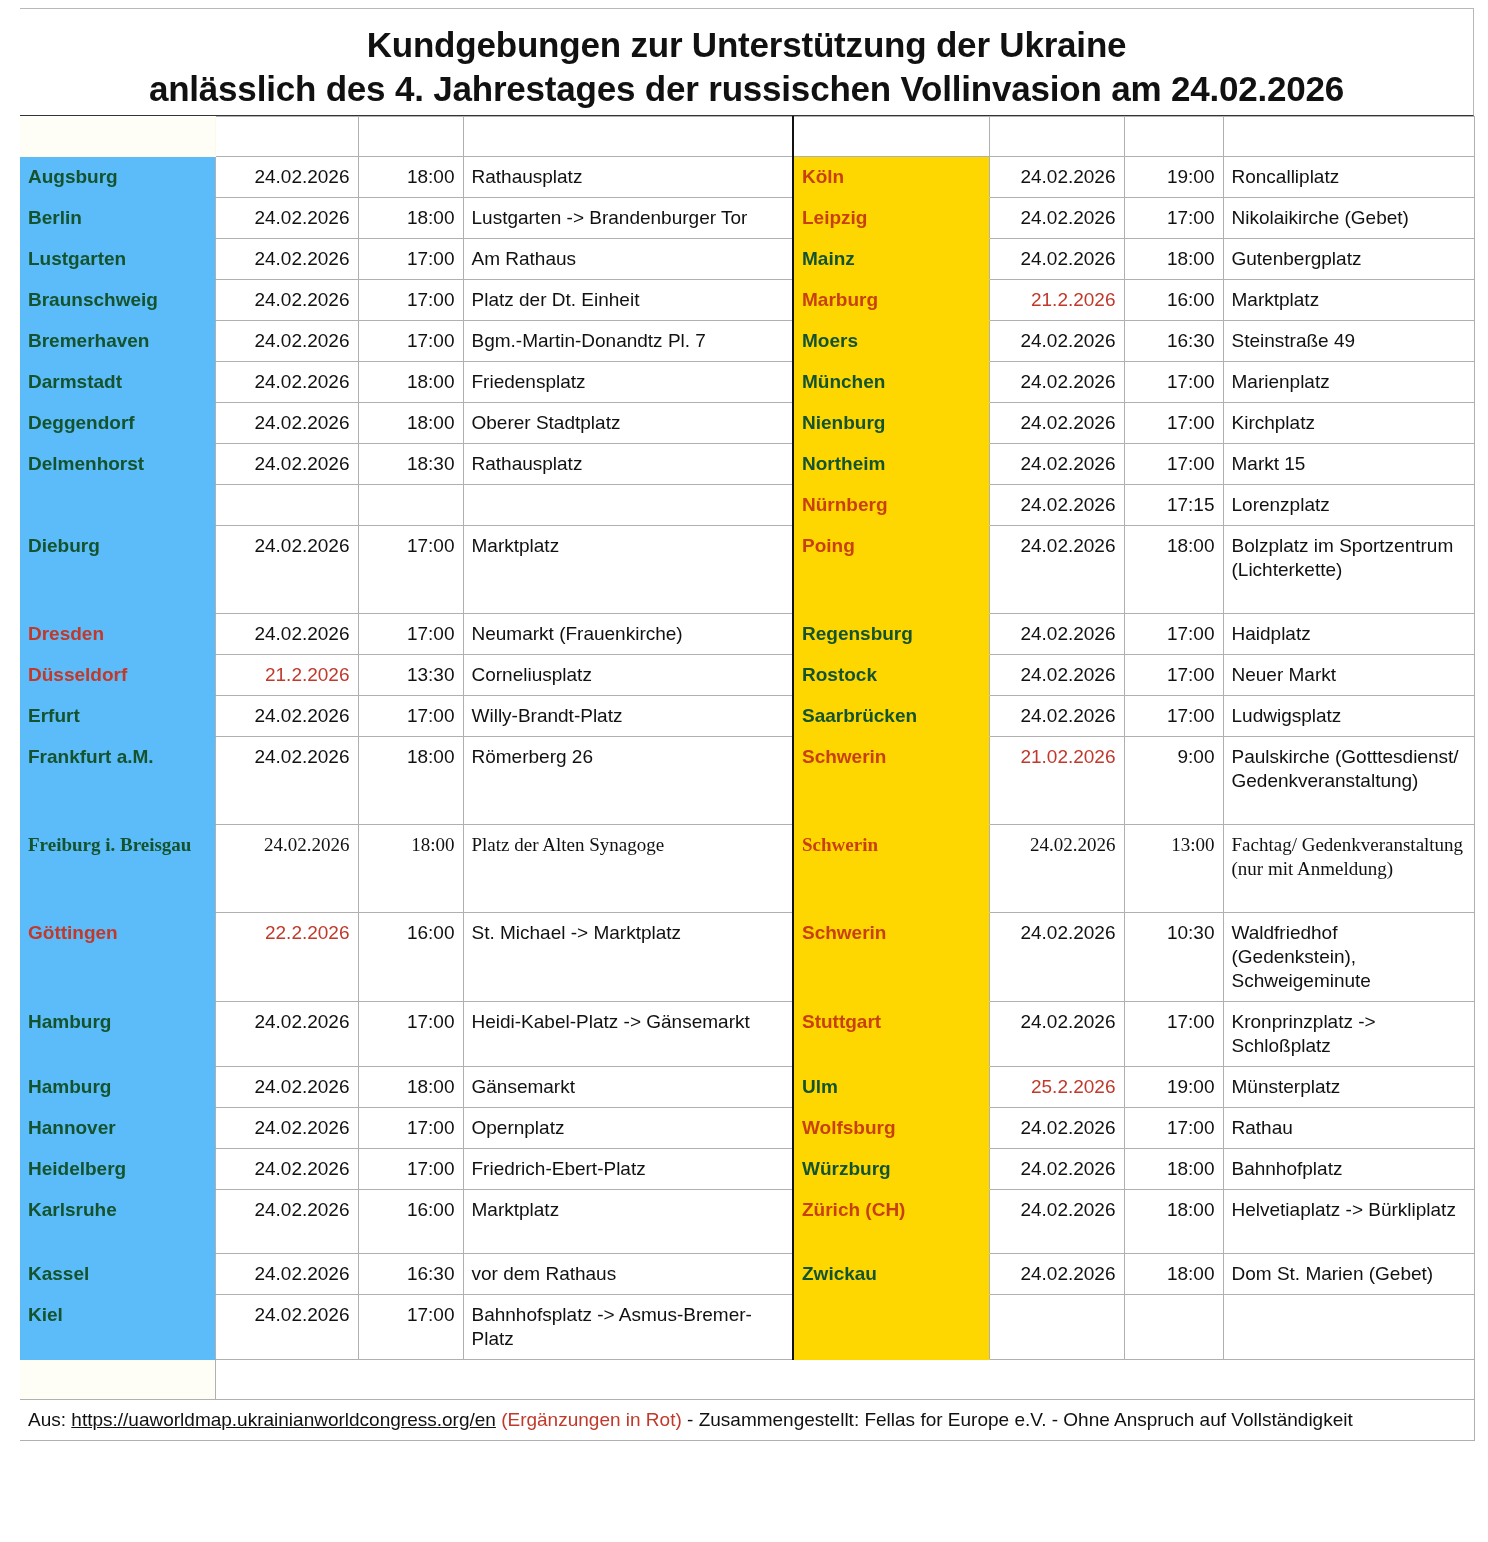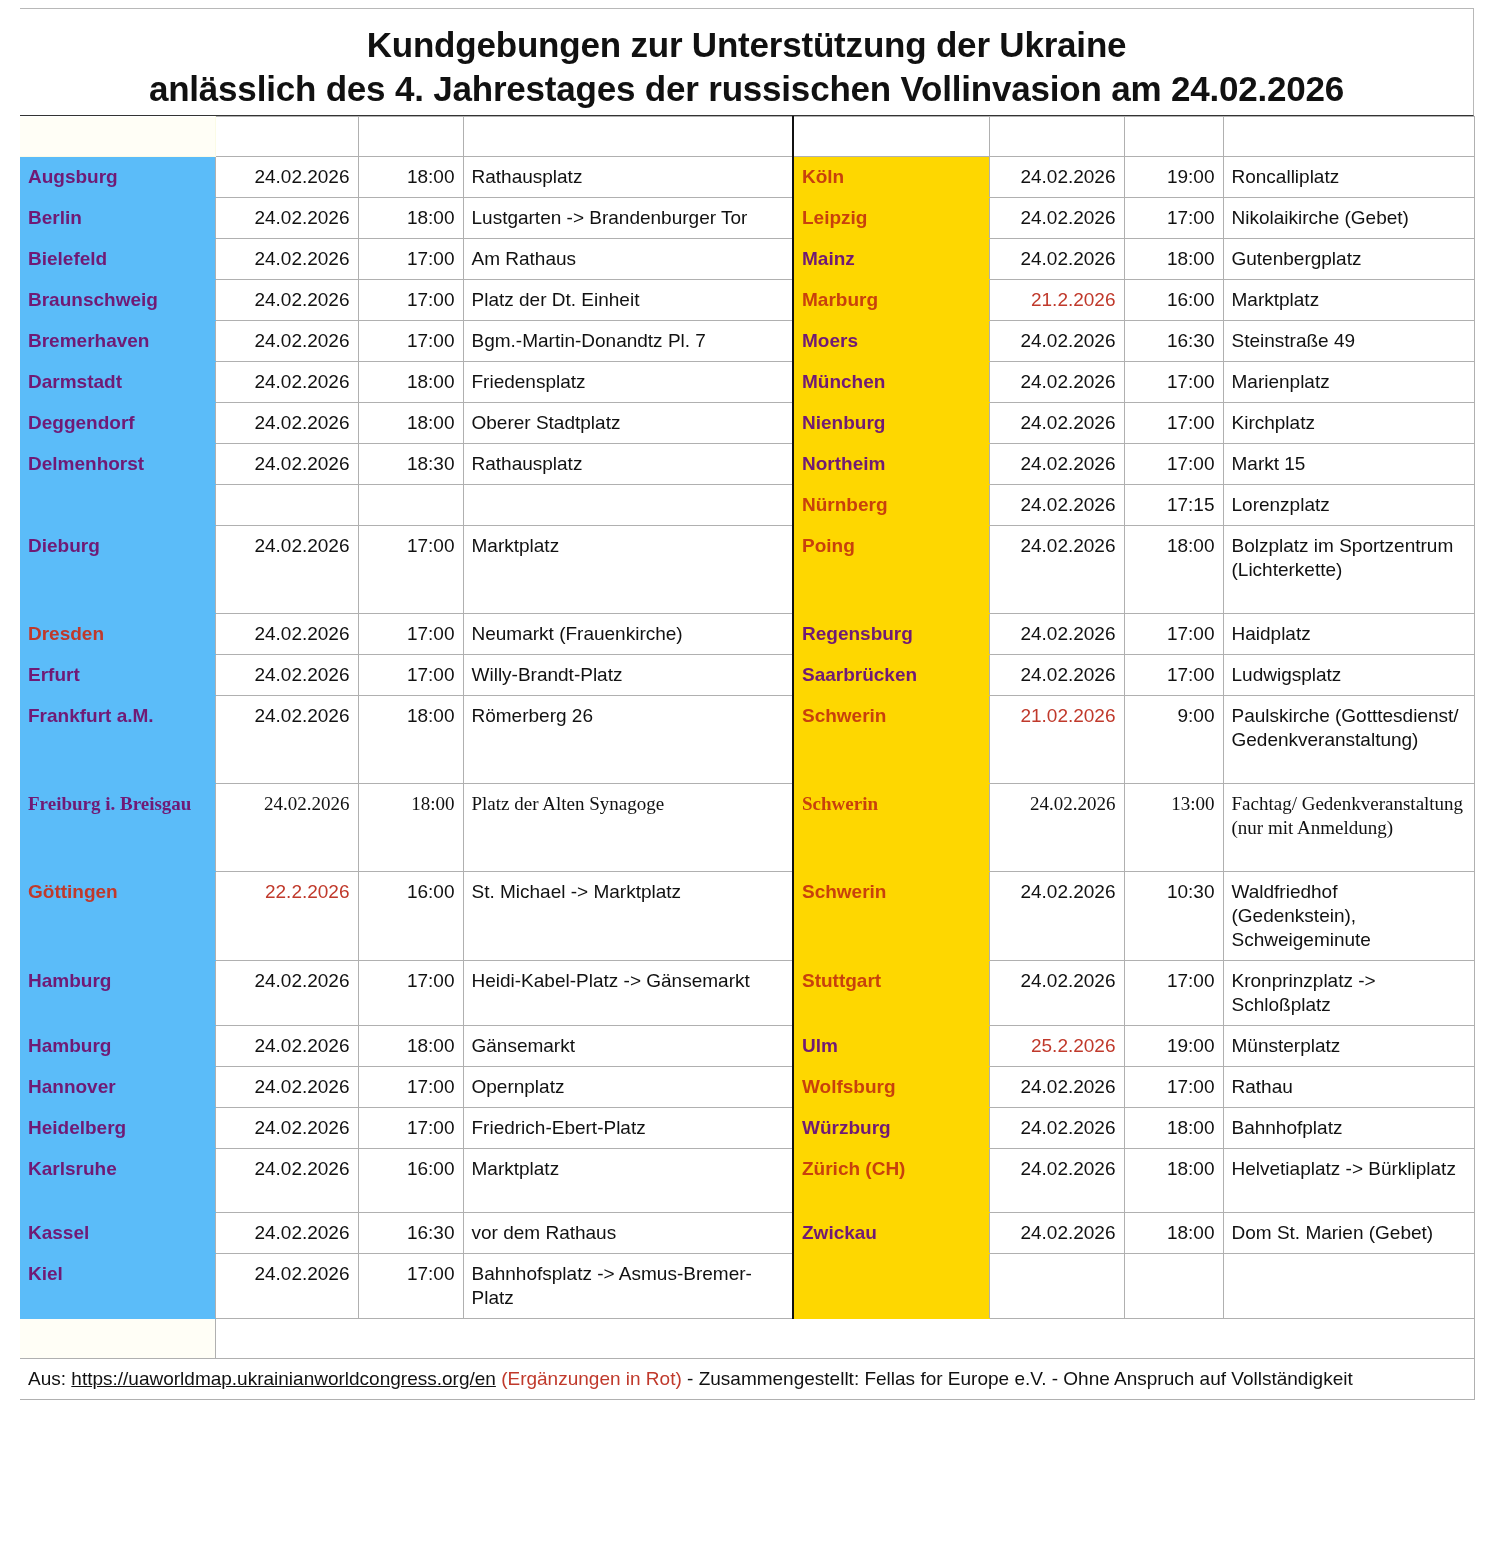--- a/index.html
+++ b/index.html
@@ -3,21 +3,21 @@
 <meta charset="utf-8">
 <style>
   html, body { margin: 0; padding: 0; background: #ffffff; }
   body { width: 1488px; height: 1542px; position: relative; font-family: "Liberation Sans", sans-serif; color: #111; overflow: hidden; }
   .sheet { position: absolute; left: 20px; top: 8px; width: 1454px; }
   .title-block { height: 108px; border: 1px solid #b8b8b8; border-bottom: 1.5px solid #333; border-left: none; box-sizing: border-box; text-align: center; position: relative; }
   .title-block .t1, .title-block .t2 { font-weight: bold; font-size: 35px; line-height: 44px; letter-spacing: -0.2px; }
   .title-block .t1 { padding-top: 14px; }
   table.grid { border-collapse: collapse; table-layout: fixed; width: 1454px; }
   table.grid td { border: 1px solid #b0b0b0; padding: 0 8px; vertical-align: top; font-size: 19px; line-height: 24px; padding-top: 8px; padding-bottom: 8px; box-sizing: border-box; overflow: hidden; }
-  td.city { font-weight: bold; color: #701a75; }
+  td.city { font-weight: bold; color: #14532d; }
   td.city.l { background: #5bbcf9; border-left: none; border-top-color: #5bbcf9; border-bottom-color: #5bbcf9; }
   td.city.r { background: #fed700; border-left: 2px solid #111; border-top-color: #fed700; border-bottom-color: #fed700; }
   td.date, td.time { text-align: right; }
   td.red { color: #c0392b; }
   td.city.r.red { color: #c8410c; }
   td.blankhead { height: 40px; border-top: none; }
   td.blankhead.cityhead-l { border-left: none; background: #fffef6; border-color: #fbfbe6; border-top: none; }
   td.blankhead.cityhead-r { border-left: 2px solid #111; }
   tr.footgap td { height: 40px; border-left: none; border-right: 1px solid #b0b0b0; }
   tr.footgap td.fg-left { background: #fffef6; }
@@ -70,21 +70,21 @@
     <td class="city l">Berlin</td>
     <td class="date">24.02.2026</td>
     <td class="time">18:00</td>
     <td class="place">Lustgarten -&gt; Brandenburger Tor</td>
     <td class="city r red">Leipzig</td>
     <td class="date">24.02.2026</td>
     <td class="time">17:00</td>
     <td class="place">Nikolaikirche (Gebet)</td>
   </tr>
         <tr style="height: 40px;">
-    <td class="city l">Bielefeld</td>
+    <td class="city l">Lustgarten</td>
     <td class="date">24.02.2026</td>
     <td class="time">17:00</td>
     <td class="place">Am Rathaus</td>
     <td class="city r">Mainz</td>
     <td class="date">24.02.2026</td>
     <td class="time">18:00</td>
     <td class="place">Gutenbergplatz</td>
   </tr>
         <tr style="height: 40px;">
     <td class="city l">Braunschweig</td>
@@ -158,20 +158,30 @@
   </tr>
         <tr style="height: 40px;">
     <td class="city l red">Dresden</td>
     <td class="date">24.02.2026</td>
     <td class="time">17:00</td>
     <td class="place">Neumarkt (Frauenkirche)</td>
     <td class="city r">Regensburg</td>
     <td class="date">24.02.2026</td>
     <td class="time">17:00</td>
     <td class="place">Haidplatz</td>
+  </tr>
+        <tr style="height: 40px;">
+    <td class="city l red">Düsseldorf</td>
+    <td class="date red">21.2.2026</td>
+    <td class="time">13:30</td>
+    <td class="place">Corneliusplatz</td>
+    <td class="city r">Rostock</td>
+    <td class="date">24.02.2026</td>
+    <td class="time">17:00</td>
+    <td class="place">Neuer Markt</td>
   </tr>
         <tr style="height: 40px;">
     <td class="city l">Erfurt</td>
     <td class="date">24.02.2026</td>
     <td class="time">17:00</td>
     <td class="place">Willy-Brandt-Platz</td>
     <td class="city r">Saarbrücken</td>
     <td class="date">24.02.2026</td>
     <td class="time">17:00</td>
     <td class="place">Ludwigsplatz</td>

